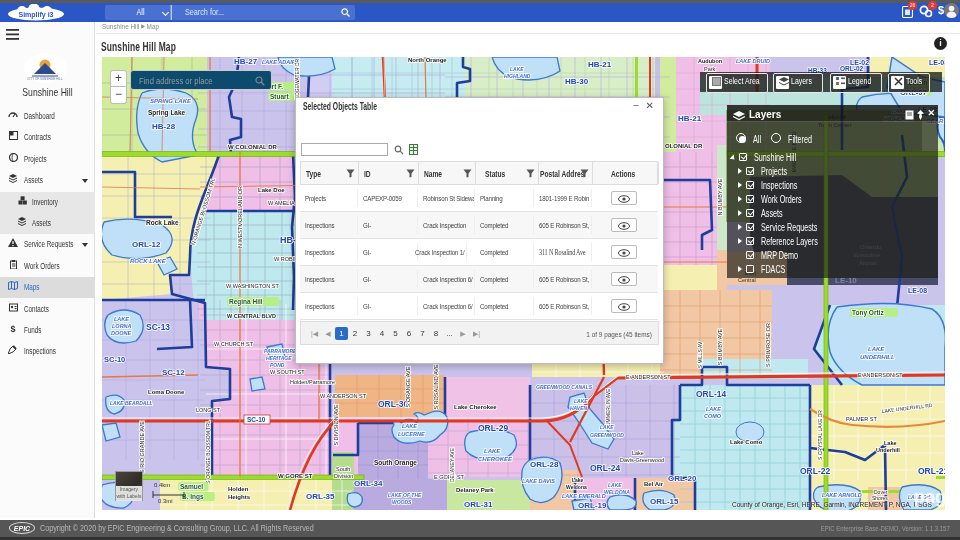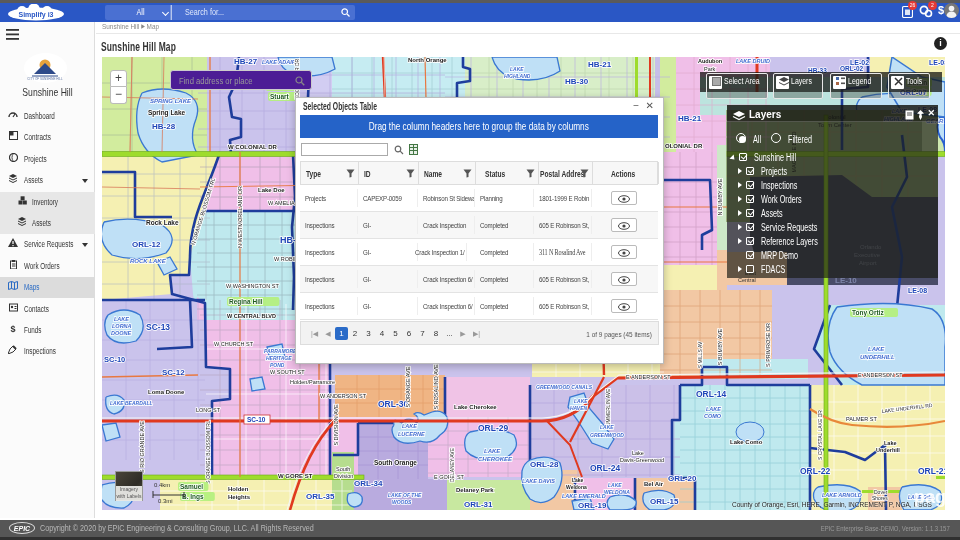--- a/index.html
+++ b/index.html
@@ -30,25 +30,25 @@
   .nav.active { background:#dcdcdc; color:#2a6bc4; }
   
   #crumbs { left:102px; top:22px; font-size:8px; color:#888; transform:scaleX(0.8); transform-origin:0 0; }
   #crumbline { left:96px; top:33px; width:864px; height:1px; background:#e8e8e8; }
   #heading { left:101px; top:39px; font-size:13px; font-weight:bold; color:#333; transform:scaleX(0.65); transform-origin:0 0; letter-spacing:0.2px; }
   
   #map { left:102px; top:57px; width:843px; height:453px; background:#cac3ec; overflow:hidden; }
   #infobtn { left:934px; top:37px; width:13px; height:13px; background:#222; color:#fff; border-radius:50%; font-size:9px; text-align:center; line-height:13px; font-weight:bold; }
   
   .zoombtn { left:8px; width:17px; height:17px; background:#fff; border:1px solid #bbb; border-radius:3px; text-align:center; font-size:12px; line-height:15px; color:#444; }
-  #findbox { left:28px; top:13px; width:142px; height:20px; background:#4c1d95; border:1px solid #ccc; border-radius:3px;margin-left:40px; }
+  #findbox { left:28px; top:13px; width:142px; height:20px; background:#0c4a6e; border:1px solid #ccc; border-radius:3px; }
   #findbox span { position:absolute; left:8px; top:5px; font-size:9px; color:#999; transform:scaleX(0.85); transform-origin:0 0; }
   
   #maptools { left:598px; top:15px; width:242px; height:20px; background:rgba(12,13,10,0.72); }
-  .tbtn { position:absolute; top:16px; height:26px; background:rgba(52,52,46,0.35); border:1px solid #e8e8e8; border-radius:2px; font-size:8.5px; color:#fff; line-height:15px; white-space:nowrap; }
+  .tbtn { position:absolute; top:16px; height:20px; background:rgba(52,52,46,0.35); border:1px solid #e8e8e8; border-radius:2px; font-size:8.5px; color:#fff; line-height:15px; white-space:nowrap; }
   .tbtn b { font-weight:normal; display:inline-block; transform:scaleX(0.82); transform-origin:0 50%; margin-left:2px; }
   .tbtn .ib { display:inline-block; width:13px; height:13px; background:#fff; border-radius:1px; margin:1px 0 -3px 2px; text-align:center; line-height:11px; }
   .tbtn svg { vertical-align:-2px; margin:0 3px 0 3px; }
   
   #layers { left:625px; top:48px; width:211px; height:173px; background:rgba(26,28,20,0.68); color:#fff; }
   #layers .tstrip { position:absolute; left:0; top:0; width:100%; height:17px; background:rgba(10,10,8,0.45); border-bottom:1px solid rgba(255,255,255,0.2); }
   #layers .title { position:absolute; left:22px; top:4px; font-size:10px; font-weight:bold; }
   .lrow { position:absolute; left:0; font-size:10px; color:#fff; transform:scaleX(0.72); transform-origin:0 0; }
   .cbx { position:absolute; width:8px; height:8px; background:transparent; border:1.5px solid #fff; border-radius:1px; }
   .cbx.c::after { content:""; position:absolute; left:1px; top:0px; width:5px; height:3px; border-left:1.5px solid #fff; border-bottom:1.5px solid #fff; transform:rotate(-50deg); }
@@ -893,21 +893,20 @@
   <div id="attrib" class="abs">County of Orange, Esri, HERE, Garmin, INCREMENT P, NGA, USGS</div>
   <div id="esri" class="abs">pages</div>
 </div>
 
 <div id="twin" class="abs">
   <div class="tbar">
       <b>Selected Objects Table</b>
     <span style="position:absolute;right:24px;top:2px;font-size:10px;color:#555;">−</span>
     <span style="position:absolute;right:9px;top:2px;font-size:10px;color:#555;">✕</span>
   </div>
-  <div class="blue"><span>Drag the column headers here to group the data by columns</span></div>
   <div class="srch"></div>
   <svg style="position:absolute;left:98px;top:47px;" width="10" height="10">
       <circle cx="4" cy="4" r="2.8" fill="none" stroke="#666" stroke-width="1.2"></circle>
       <line x1="6.2" y1="6.2" x2="9" y2="9" stroke="#666" stroke-width="1.2"></line>
     </svg>
   <svg style="position:absolute;left:113px;top:46px;" width="11" height="11">
       <rect x="0.5" y="0.5" width="8" height="10" fill="#e8f0e8" stroke="#447744"></rect>
       <line x1="0.5" y1="3.5" x2="8.5" y2="3.5" stroke="#447744"></line>
       <line x1="0.5" y1="6.5" x2="8.5" y2="6.5" stroke="#447744"></line>
       <line x1="4.5" y1="0.5" x2="4.5" y2="10.5" stroke="#447744"></line>

